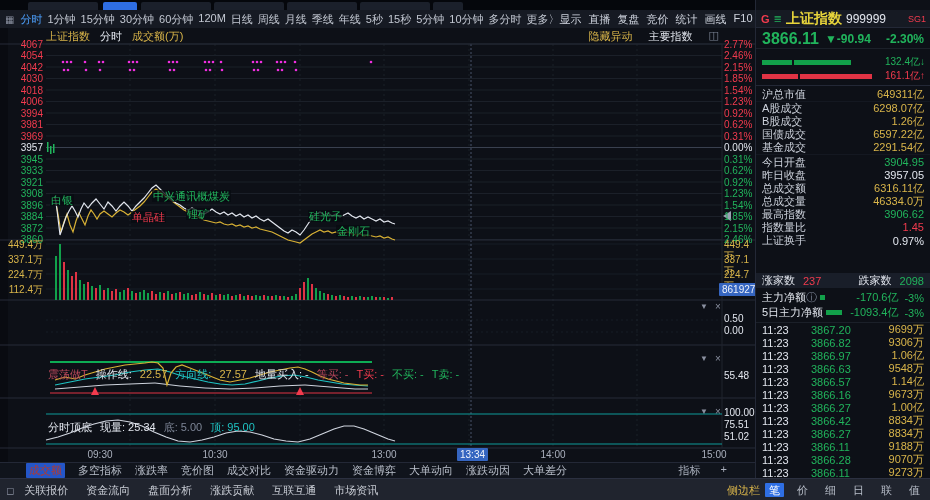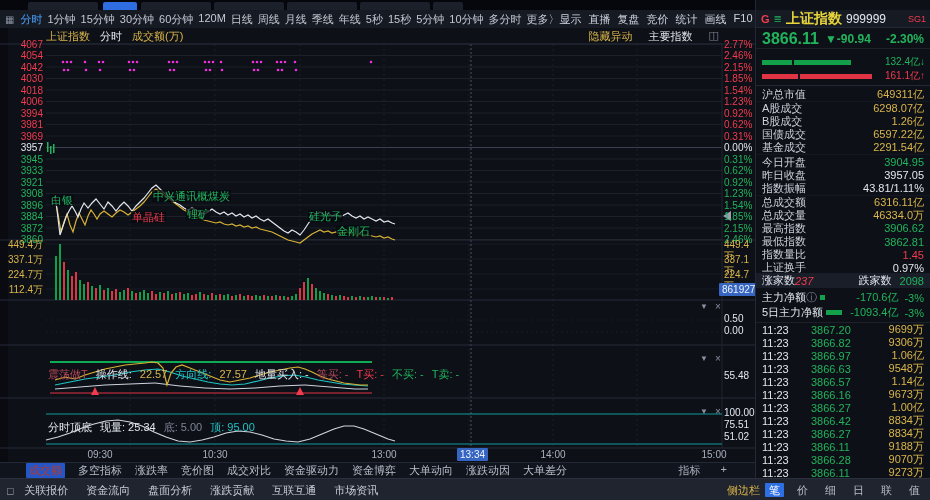--- a/index.html
+++ b/index.html
@@ -520,52 +520,44 @@
           <span class="vl c-y">2291.54亿</span>
         </div>
         <div class="st-row">
           <span class="lb">今日开盘</span>
           <span class="vl c-g">3904.95</span>
         </div>
         <div class="st-row">
           <span class="lb">昨日收盘</span>
           <span class="vl c-w">3957.05</span>
         </div>
-        <div class="st-row st-sep">
-          <span class="lb">指数振幅</span>
-          <span class="vl c-w">43.81/1.11%</span>
-        </div>
         <div class="st-row">
           <span class="lb">总成交额</span>
           <span class="vl c-y">6316.11亿</span>
         </div>
         <div class="st-row">
           <span class="lb">总成交量</span>
           <span class="vl c-y">46334.0万</span>
         </div>
         <div class="st-row">
           <span class="lb">最高指数</span>
           <span class="vl c-g">3906.62</span>
         </div>
         <div class="st-row">
-          <span class="lb">最低指数</span>
-          <span class="vl c-g">3862.81</span>
-        </div>
-        <div class="st-row">
           <span class="lb">指数量比</span>
           <span class="vl c-r">1.45</span>
         </div>
         <div class="st-row">
           <span class="lb">上证换手</span>
           <span class="vl c-w">0.97%</span>
         </div>
       </div>
     <div id="rp-updown">
       <span class="c-w">涨家数</span>
-      <span class="c-r" style="font-style:italic;">237</span>
+      <span class="c-r" style="margin-left:8px;">237</span>
       <span class="c-w" style="margin-left:auto;">跌家数</span>
       <span class="c-g" style="margin-left:8px;">2098</span>
     </div>
     <div id="rp-nets">
         <div class="net-row">
           <span class="c-w">主力净额</span>
           <span class="c-dim">ⓘ</span>
           <div class="bar" style="width: 5px;"></div>
           <span class="nv c-g">-170.6亿</span>
           <span class="np c-g">-3%</span>

